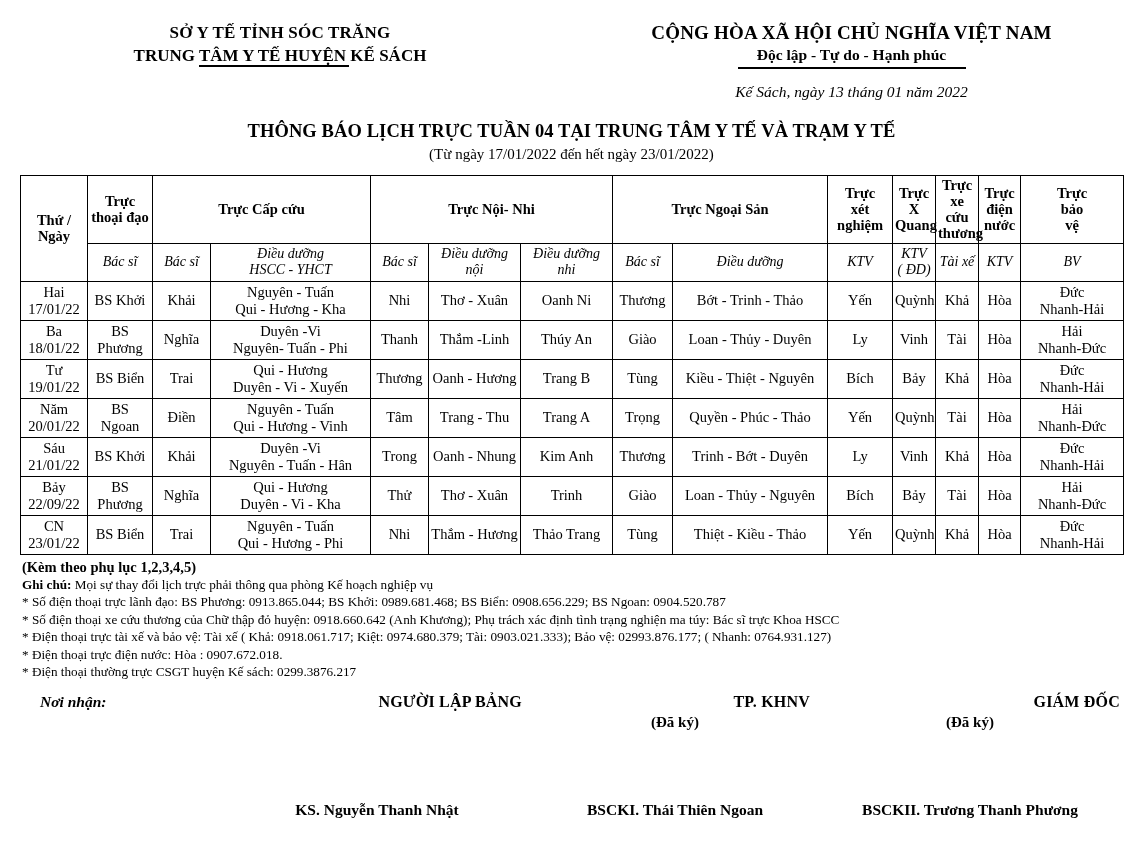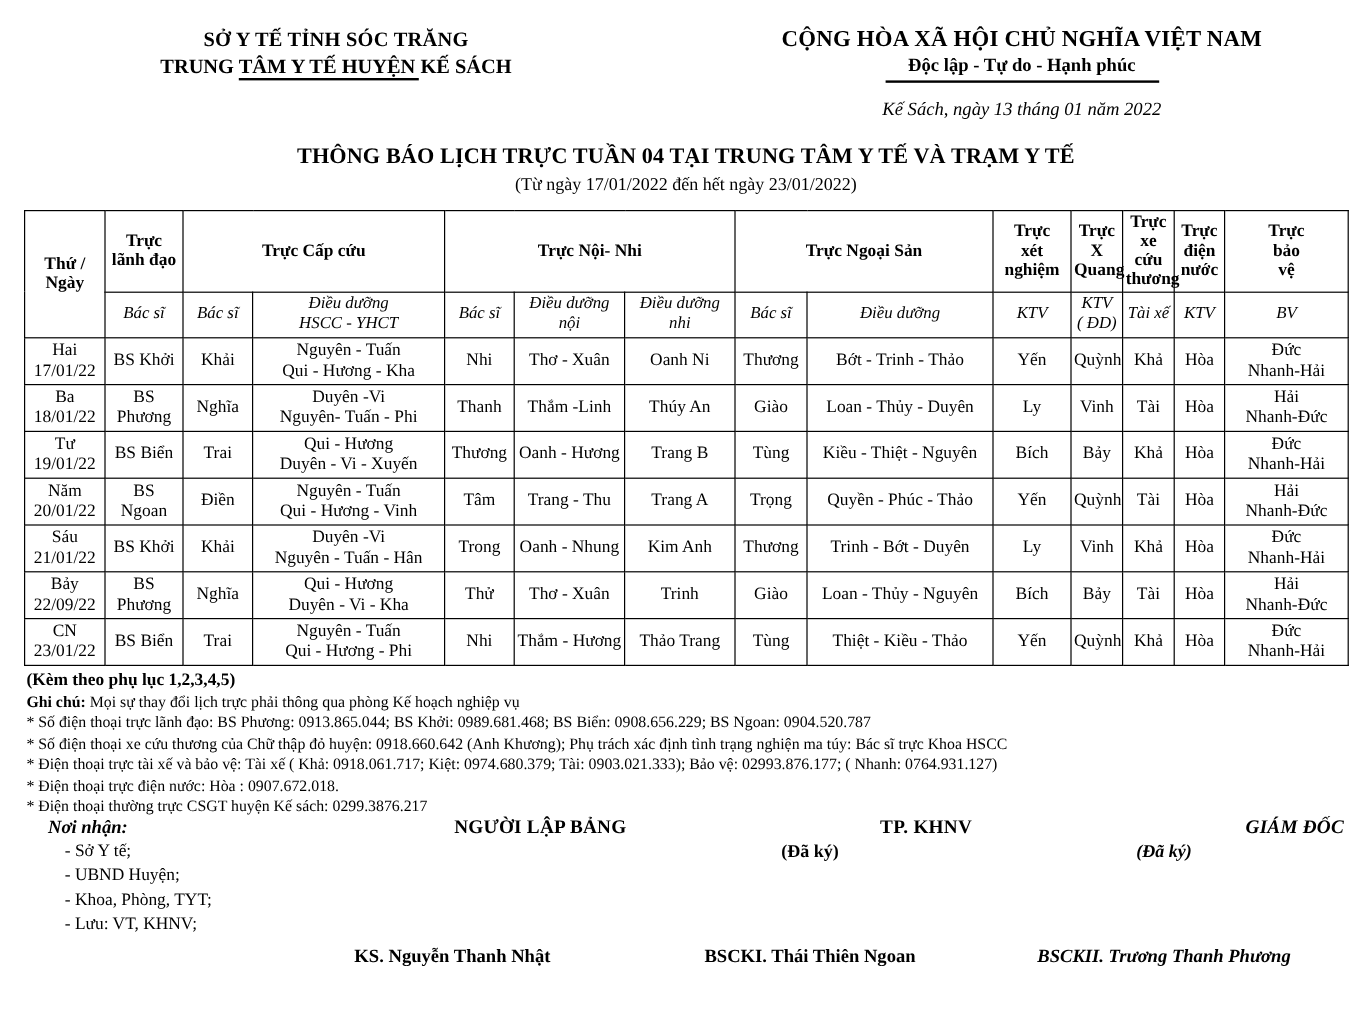--- a/index.html
+++ b/index.html
@@ -160,20 +160,21 @@
   }
   .note-line {
     font-size: 13.2px;
     line-height: 17.5px;
     white-space: nowrap;
   }
   .note-line b { font-weight: bold; }
 
   
   .footer {
+    margin-top: 12px;
     position: relative;
     height: 140px;
   }
   .recipients {
     position: absolute;
     left: 40px;
     top: 0;
   }
   .recipients-title {
     font-size: 15.5px;
@@ -185,21 +186,21 @@
     line-height: 20.5px;
     padding-left: 14px;
   }
   .sig-col {
     position: absolute;
     top: 0;
     text-align: center;
   }
   .sig-col.c-a { left: 232px; width: 290px; }
   .sig-col.c-b { left: 540px; width: 270px; }
-  .sig-col.c-c { left: 820px; width: 300px; font-style: italic; }
+  .sig-col.c-c { left: 820px; width: 300px; }
   .sig-role {
     font-size: 16px;
     font-weight: bold;
     letter-spacing: 0.2px;
     text-align: right;
   }
   .sig-signed {
     font-size: 15px;
     font-weight: bold;
     margin-top: 3px;
@@ -259,21 +260,21 @@
         <col class="c13">
     </colgroup>
     <thead>
       <tr>
         <th class="grp" rowspan="2">
           <span class="cell2">Thứ /</span>
           <span class="cell2">Ngày</span>
         </th>
         <th class="grp">
           <span class="cell2">Trực</span>
-          <span class="cell2">lãnh đạo</span>
+          <span class="cell2">thoại đạo</span>
         </th>
         <th class="grp" colspan="2">Trực Cấp cứu</th>
         <th class="grp" colspan="3">Trực Nội- Nhi</th>
         <th class="grp" colspan="2">Trực Ngoại Sản</th>
         <th class="grp">
           <span class="cell2">Trực</span>
           <span class="cell2">xét</span>
           <span class="cell2">nghiệm</span>
         </th>
         <th class="grp">
@@ -515,26 +516,20 @@
       <div class="note-line">* Số điện thoại xe cứu thương của Chữ thập đỏ huyện: 0918.660.642 (Anh Khương); Phụ trách xác định tình trạng nghiện ma túy: Bác sĩ trực Khoa HSCC</div>
       <div class="note-line">* Điện thoại trực tài xế và bảo vệ: Tài  xế ( Khả: 0918.061.717;   Kiệt: 0974.680.379; Tài: 0903.021.333);  Bảo vệ: 02993.876.177; ( Nhanh: 0764.931.127)</div>
       <div class="note-line">* Điện thoại trực điện nước: Hòa : 0907.672.018.</div>
       <div class="note-line">* Điện thoại thường trực CSGT huyện Kế sách: 0299.3876.217</div>
     </div>
 </div>
 
 <div class="footer">
   <div class="recipients">
     <div class="recipients-title">Nơi nhận:</div>
-    <div id="recipient-list">
-        <div class="recipient-item">- Sở Y tế;</div>
-        <div class="recipient-item">- UBND Huyện;</div>
-        <div class="recipient-item">- Khoa, Phòng, TYT;</div>
-        <div class="recipient-item">- Lưu: VT, KHNV;</div>
-      </div>
   </div>
   <div class="sig-col c-a">
     <div class="sig-role">NGƯỜI LẬP BẢNG</div>
     <div class="sig-signed"></div>
     <div class="sig-name">KS. Nguyễn Thanh Nhật</div>
   </div>
   <div class="sig-col c-b">
     <div class="sig-role">TP. KHNV</div>
     <div class="sig-signed">(Đã ký)</div>
     <div class="sig-name">BSCKI. Thái Thiên Ngoan</div>

